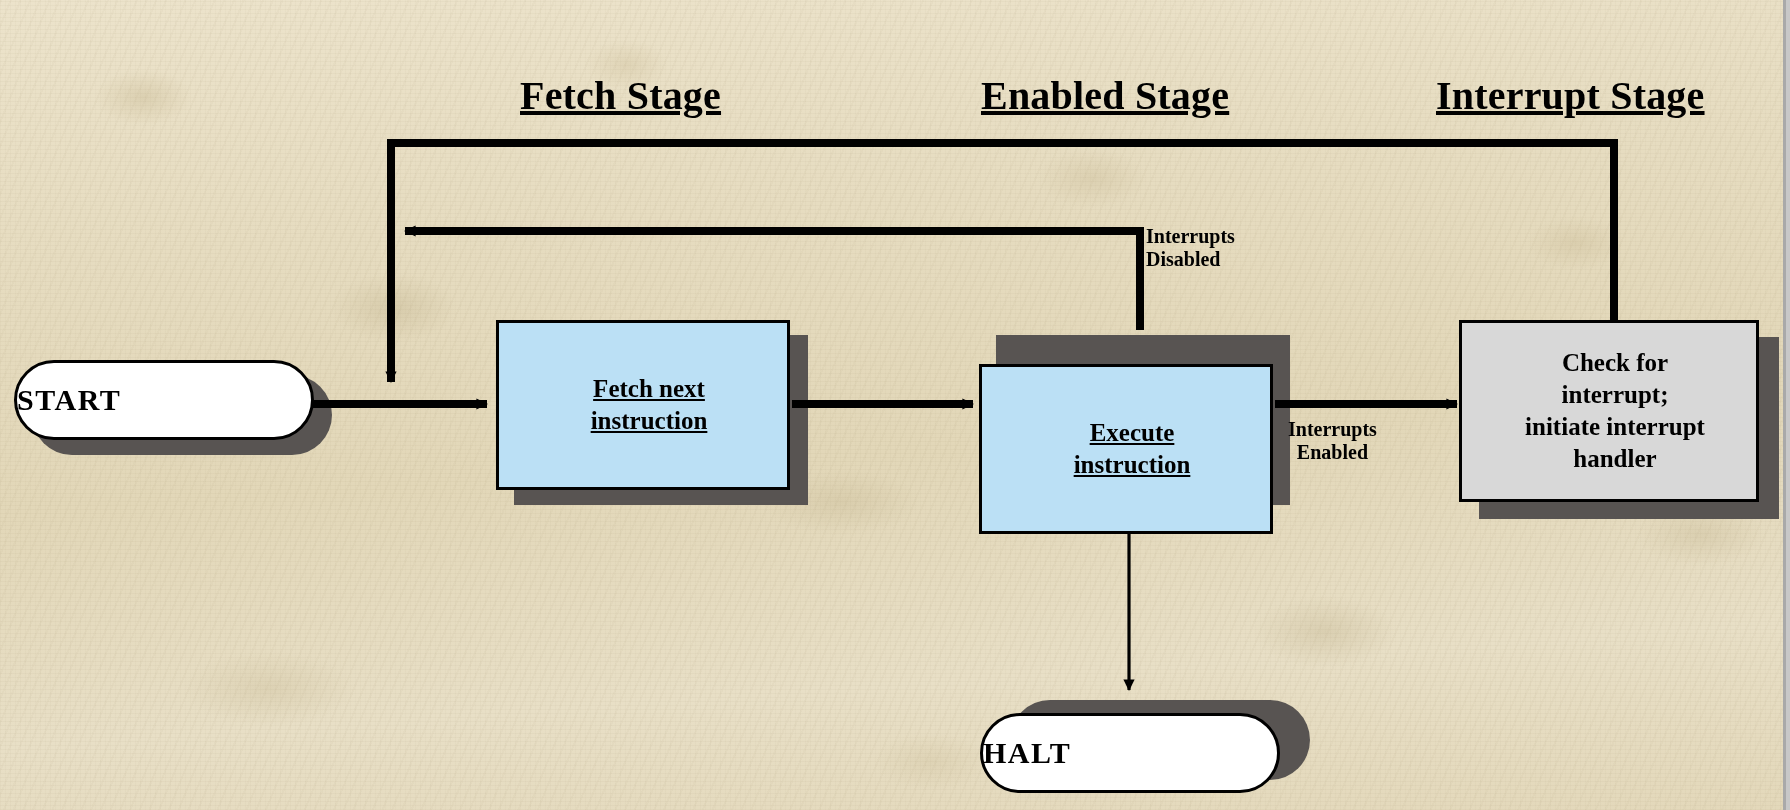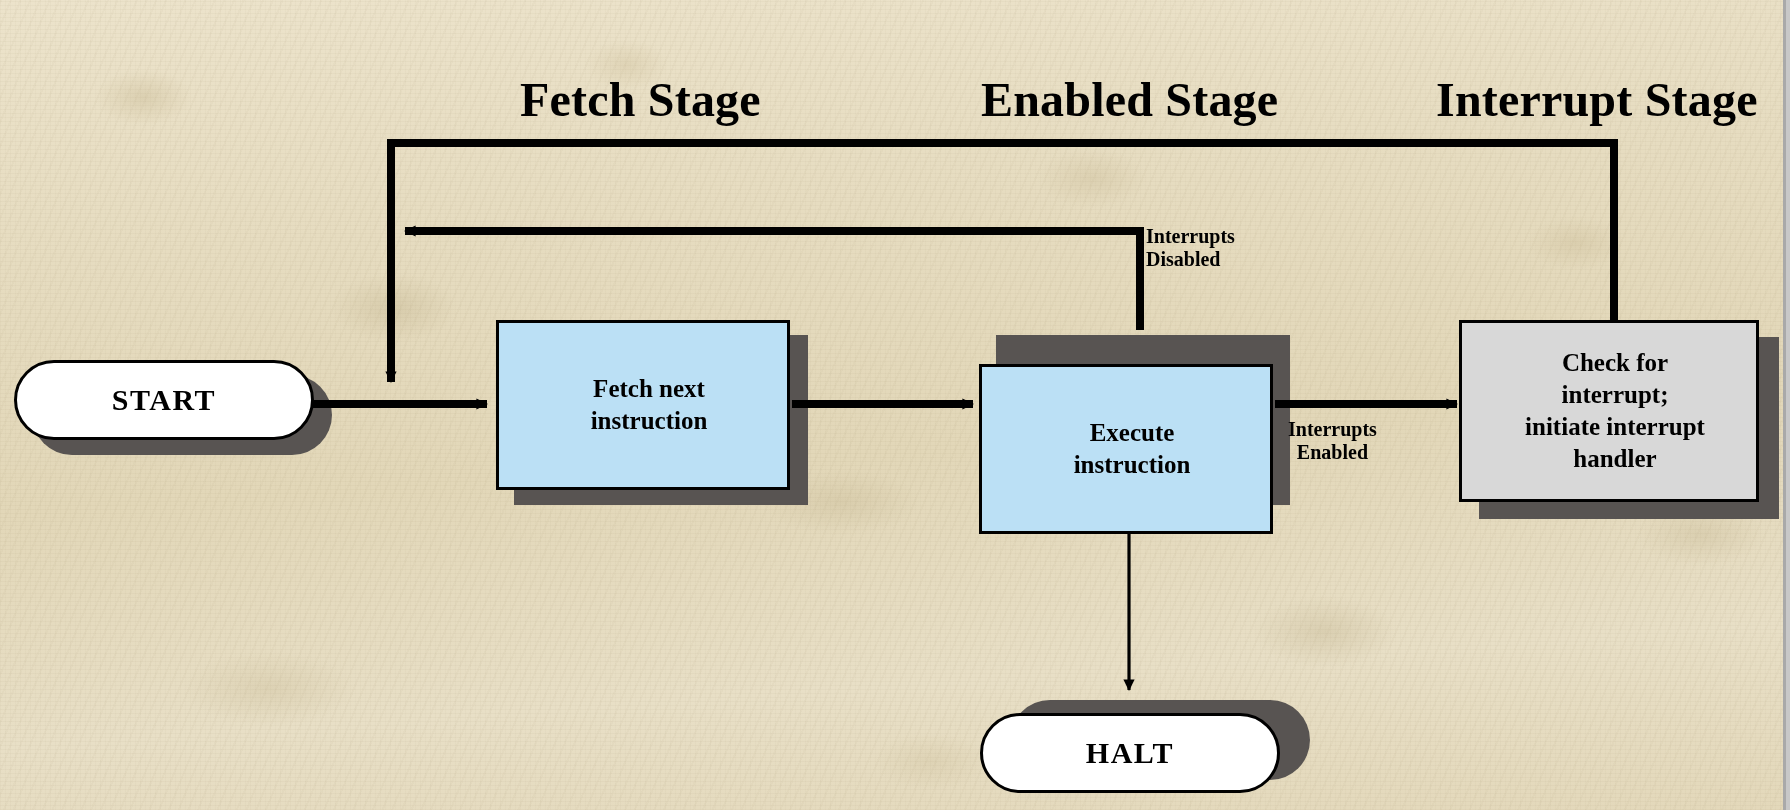--- a/index.html
+++ b/index.html
@@ -39,24 +39,25 @@
     right: 0;
     width: 7px;
     height: 810px;
     background: linear-gradient(90deg, #a9a9a9 0%, #a9a9a9 36%, #c8c8c8 36%, #c8c8c8 100%);
   }
 
   
   .stage-title {
     position: absolute;
     font-weight: bold;
-    font-size: 48px;
+    font-size: 40px;
     color: #000;
     white-space: nowrap;
     letter-spacing: .2px;
+    text-decoration: underline;
   }
 
   
   .shadow-rect {
     position: absolute;
     background: #585452;
   }
   .shadow-pill {
     position: absolute;
     background: #585452;
@@ -71,33 +72,32 @@
     display: flex;
     align-items: center;
     justify-content: center;
     text-align: center;
     font-weight: bold;
     font-size: 25px;
     line-height: 1.28;
     color: #000;
     padding-left: 12px;
   }
-  .pbox.blue { background: #bbe0f5; }
+  .pbox.blue { background: #bbe0f5; text-decoration: underline; }
   .pbox.gray { background: #d8d8d8; }
 
   
   .pill {
     position: absolute;
     background: #ffffff;
     border: 3px solid #000;
     border-radius: 999px;
     box-sizing: border-box;
     display: flex;
     align-items: center;
-    justify-content: center;
     font-weight: bold;
     font-size: 30px;
     letter-spacing: 1.5px;
     color: #000;
   }
 
   
   .edge-label {
     position: absolute;
     font-weight: bold;

